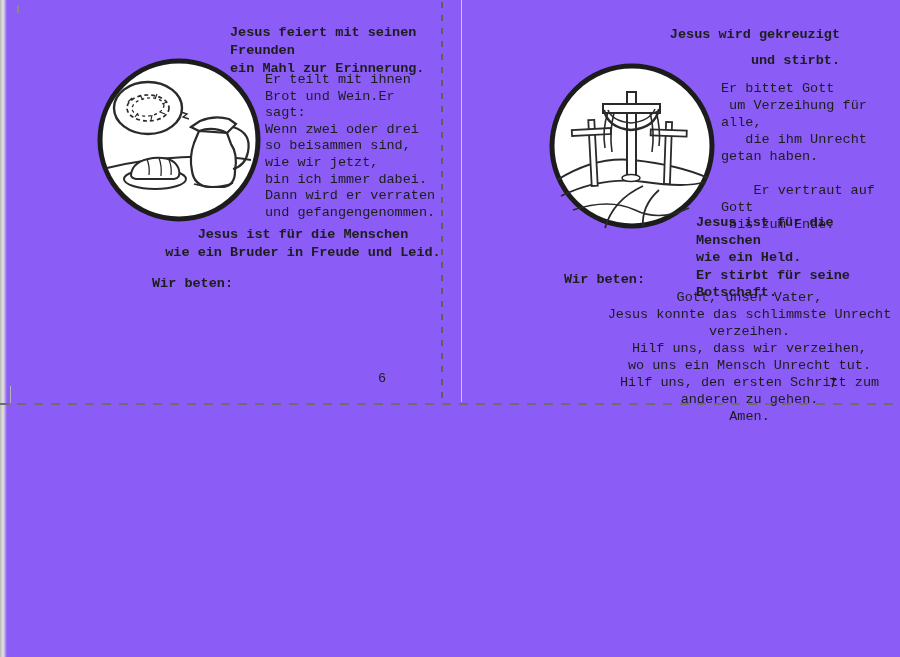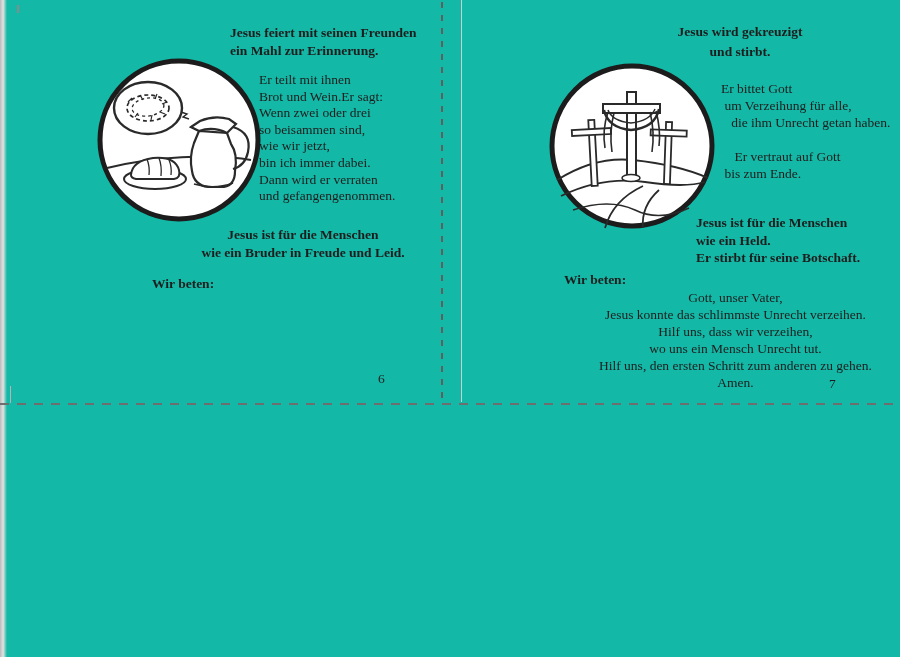--- a/index.html
+++ b/index.html
@@ -1,19 +1,19 @@
 <!DOCTYPE html>
 <html><head>
 <meta charset="utf-8">
 <style>
   html,body{margin:0;padding:0;}
   #stage{
     position:relative; width:900px; height:657px;
-    background:#14b8a6; overflow:hidden;
-    font-family:Liberation Serif, serif; color:#1d1d1d;
+    background:#8b5cf6; overflow:hidden;
+    font-family:Liberation Mono, monospace; color:#1d1d1d;
   }
   .abs{position:absolute;}
   .txt{white-space:pre-wrap; font-size:13.5px; line-height:16.6px;}
   .bold{font-weight:bold;}
   .center{text-align:center;}
   
   #left-scan-edge{
     left:0; top:0; width:7px; height:657px;
     background:linear-gradient(90deg,#b9b9b9 0,#e3e3e2 45%,rgba(255,255,255,0) 100%);
   }
@@ -68,41 +68,41 @@
         <path d="M99,128 Q119,134 138,127" fill="none" stroke="#2a2a2a" stroke-width="1.6"></path>
       </g>
 
       <g>
         <ellipse cx="60" cy="123" rx="31" ry="10" fill="#ffffff" stroke="#2a2a2a" stroke-width="2"></ellipse>
         <path d="M36,119 Q37,105 58,102 Q80,100 84,114 Q86,122 79,123 L41,123 Q36,122 36,119 Z" fill="#ffffff" stroke="#2a2a2a" stroke-width="2"></path>
         <path d="M52,103 Q55,111 54,119 M64,102 Q67,110 66,120 M74,104 Q77,111 76,119" fill="none" stroke="#2a2a2a" stroke-width="1.3"></path>
       </g>
     </svg>
 
-    <div class="abs txt" style="left:259px;top:72px;">Er teilt mit ihnen
+    <div class="abs txt" style="left:265px;top:72px;">Er teilt mit ihnen
 Brot und Wein.Er sagt:
 Wenn zwei oder drei
 so beisammen sind,
 wie wir jetzt,
 bin ich immer dabei.
 Dann wird er verraten
 und gefangengenommen.</div>
 
     <div class="abs txt bold center" style="left:153px;top:226px;width:300px;line-height:18px;">Jesus ist für die Menschen
 wie ein Bruder in Freude und Leid.</div>
 
     <div class="abs txt bold" style="left:152px;top:276px;">Wir beten:</div>
 
 
     <div class="abs txt" style="left:378px;top:371px;">6</div>
   </div>
 
   <div class="abs" style="left:462px;top:0;width:438px;height:403px;">
 
-    <div class="abs txt bold center" style="left:178px;top:22px;width:200px;line-height:20px;">Jesus wird gekreuzigt
+    <div class="abs txt bold center" style="left:178px;top:22px;width:200px;line-height:26px;text-align:right;">Jesus wird gekreuzigt
 und stirbt.</div>
 
     <svg class="abs" style="left:85px;top:58px;" width="170" height="176" viewBox="0 0 170 176">
       <circle cx="85" cy="88" r="80" fill="#ffffff" stroke="#1c1c1c" stroke-width="5"></circle>
 
       <g>
         <path d="M10,122 Q48,98 86,102 Q132,107 161,120" fill="none" stroke="#2a2a2a" stroke-width="2"></path>
         <path d="M14,138 Q55,118 98,124 Q138,130 158,124" fill="none" stroke="#2a2a2a" stroke-width="1.8"></path>
         <path d="M58,170 Q66,142 96,128" fill="none" stroke="#2a2a2a" stroke-width="1.8"></path>
         <path d="M96,170 Q94,148 112,132" fill="none" stroke="#2a2a2a" stroke-width="1.8"></path>

